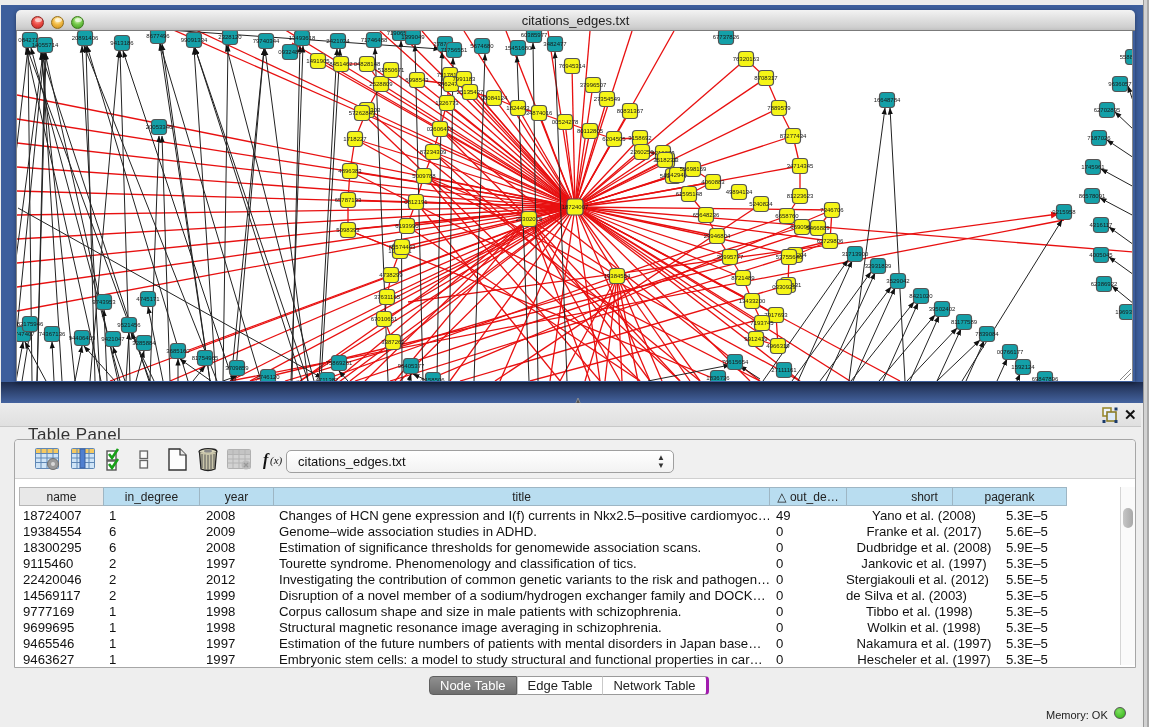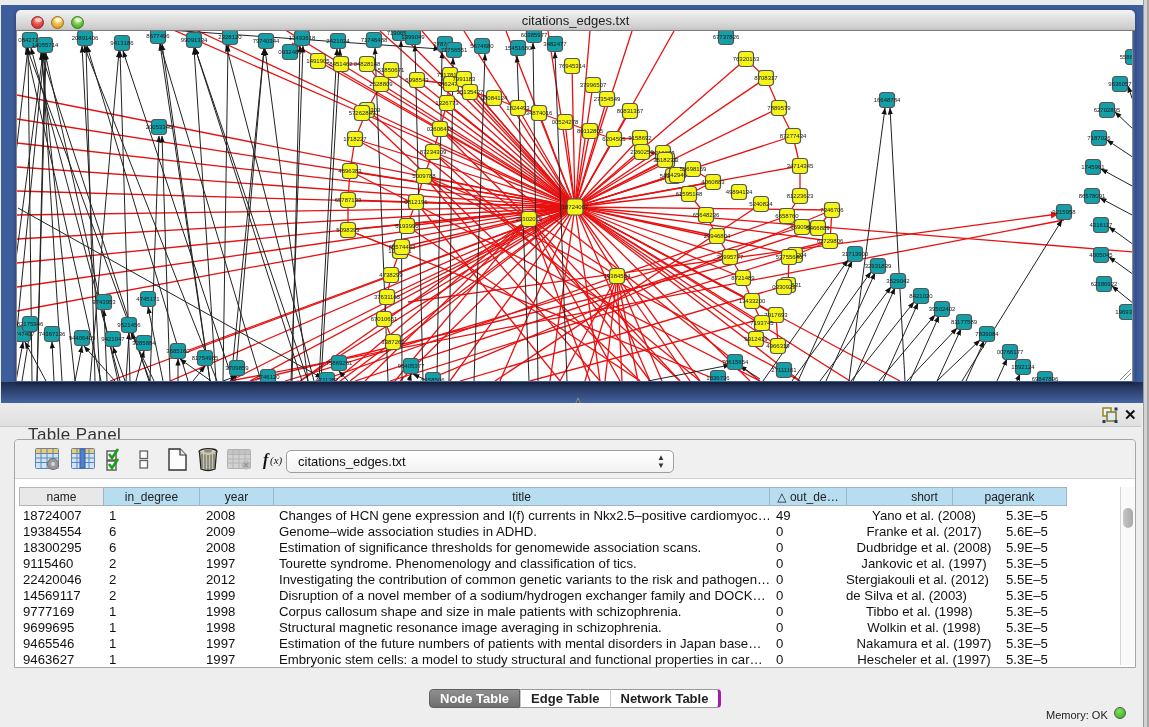--- a/index.html
+++ b/index.html
@@ -25,21 +25,21 @@
 #combo .stp { position:absolute; right:8px; top:3px; font-size:8px; color:#333; line-height:8px; text-align:center; }
 #thead { position:absolute; left:4px; top:47px; height:19px; font-size:12px; color:#222; }
 .hc { position:absolute; top:0; height:19px; border:1px solid #9eb6c4; border-right:none; background:#b9ddf0; text-align:center; line-height:18px; }
 .hc.last { border-right:1px solid #9eb6c4; }
 .hc.gray { background:#e8e8e8; border-color:#b5b5b5; }
 #rows { position:absolute; left:4px; top:68px; width:1102px; font-size:13.2px; color:#111; }
 .tr { position:absolute; height:16px; line-height:16px; white-space:nowrap; }
 .td { position:absolute; top:0; overflow:hidden; white-space:nowrap; }
 #vscroll { position:absolute; right:0px; top:47px; width:15px; height:178px; background:#fafafa; border-left:1px solid #d5d5d5; }
 #vthumb { position:absolute; left:2px; top:21px; width:10px; height:20px; background:linear-gradient(90deg,#c6c6c6,#a8a8a8); border-radius:5px; }
-#tabs { position:absolute; left:429px; top:273px; height:19px; font-size:13px; font-weight:bold;margin-top:13px; }
+#tabs { position:absolute; left:429px; top:273px; height:19px; font-size:13px; font-weight:normal; }
 .tab { float:left; height:19px; line-height:18px; padding:0 10px; background:#fff; border-top:1px solid #9a9a9a; border-bottom:1px solid #9a9a9a; color:#222; }
 .tab.sel { background:linear-gradient(#909090,#6e6e6e); color:#fff; border:1px solid #5f5f5f; border-radius:4px 0 0 4px; }
 .tab.lastt { border-radius:0 4px 4px 0; border-right:3px solid #a21caf; }
 .tab.mid { border-right:1px solid #c9c9c9; border-left:1px solid #c9c9c9; }
 #memory { position:absolute; left:1046px; top:306px; font-size:11px; color:#222; }
 #memdot { position:absolute; left:68px; top:-2px; width:12px; height:12px; border-radius:50%; background:radial-gradient(circle at 40% 30%, #7fe060, #2eb012); border:1px solid #555; }
 .icon { position:absolute; top:8px; }
 </style></head>
 <body>
 <div id="bluezone">

